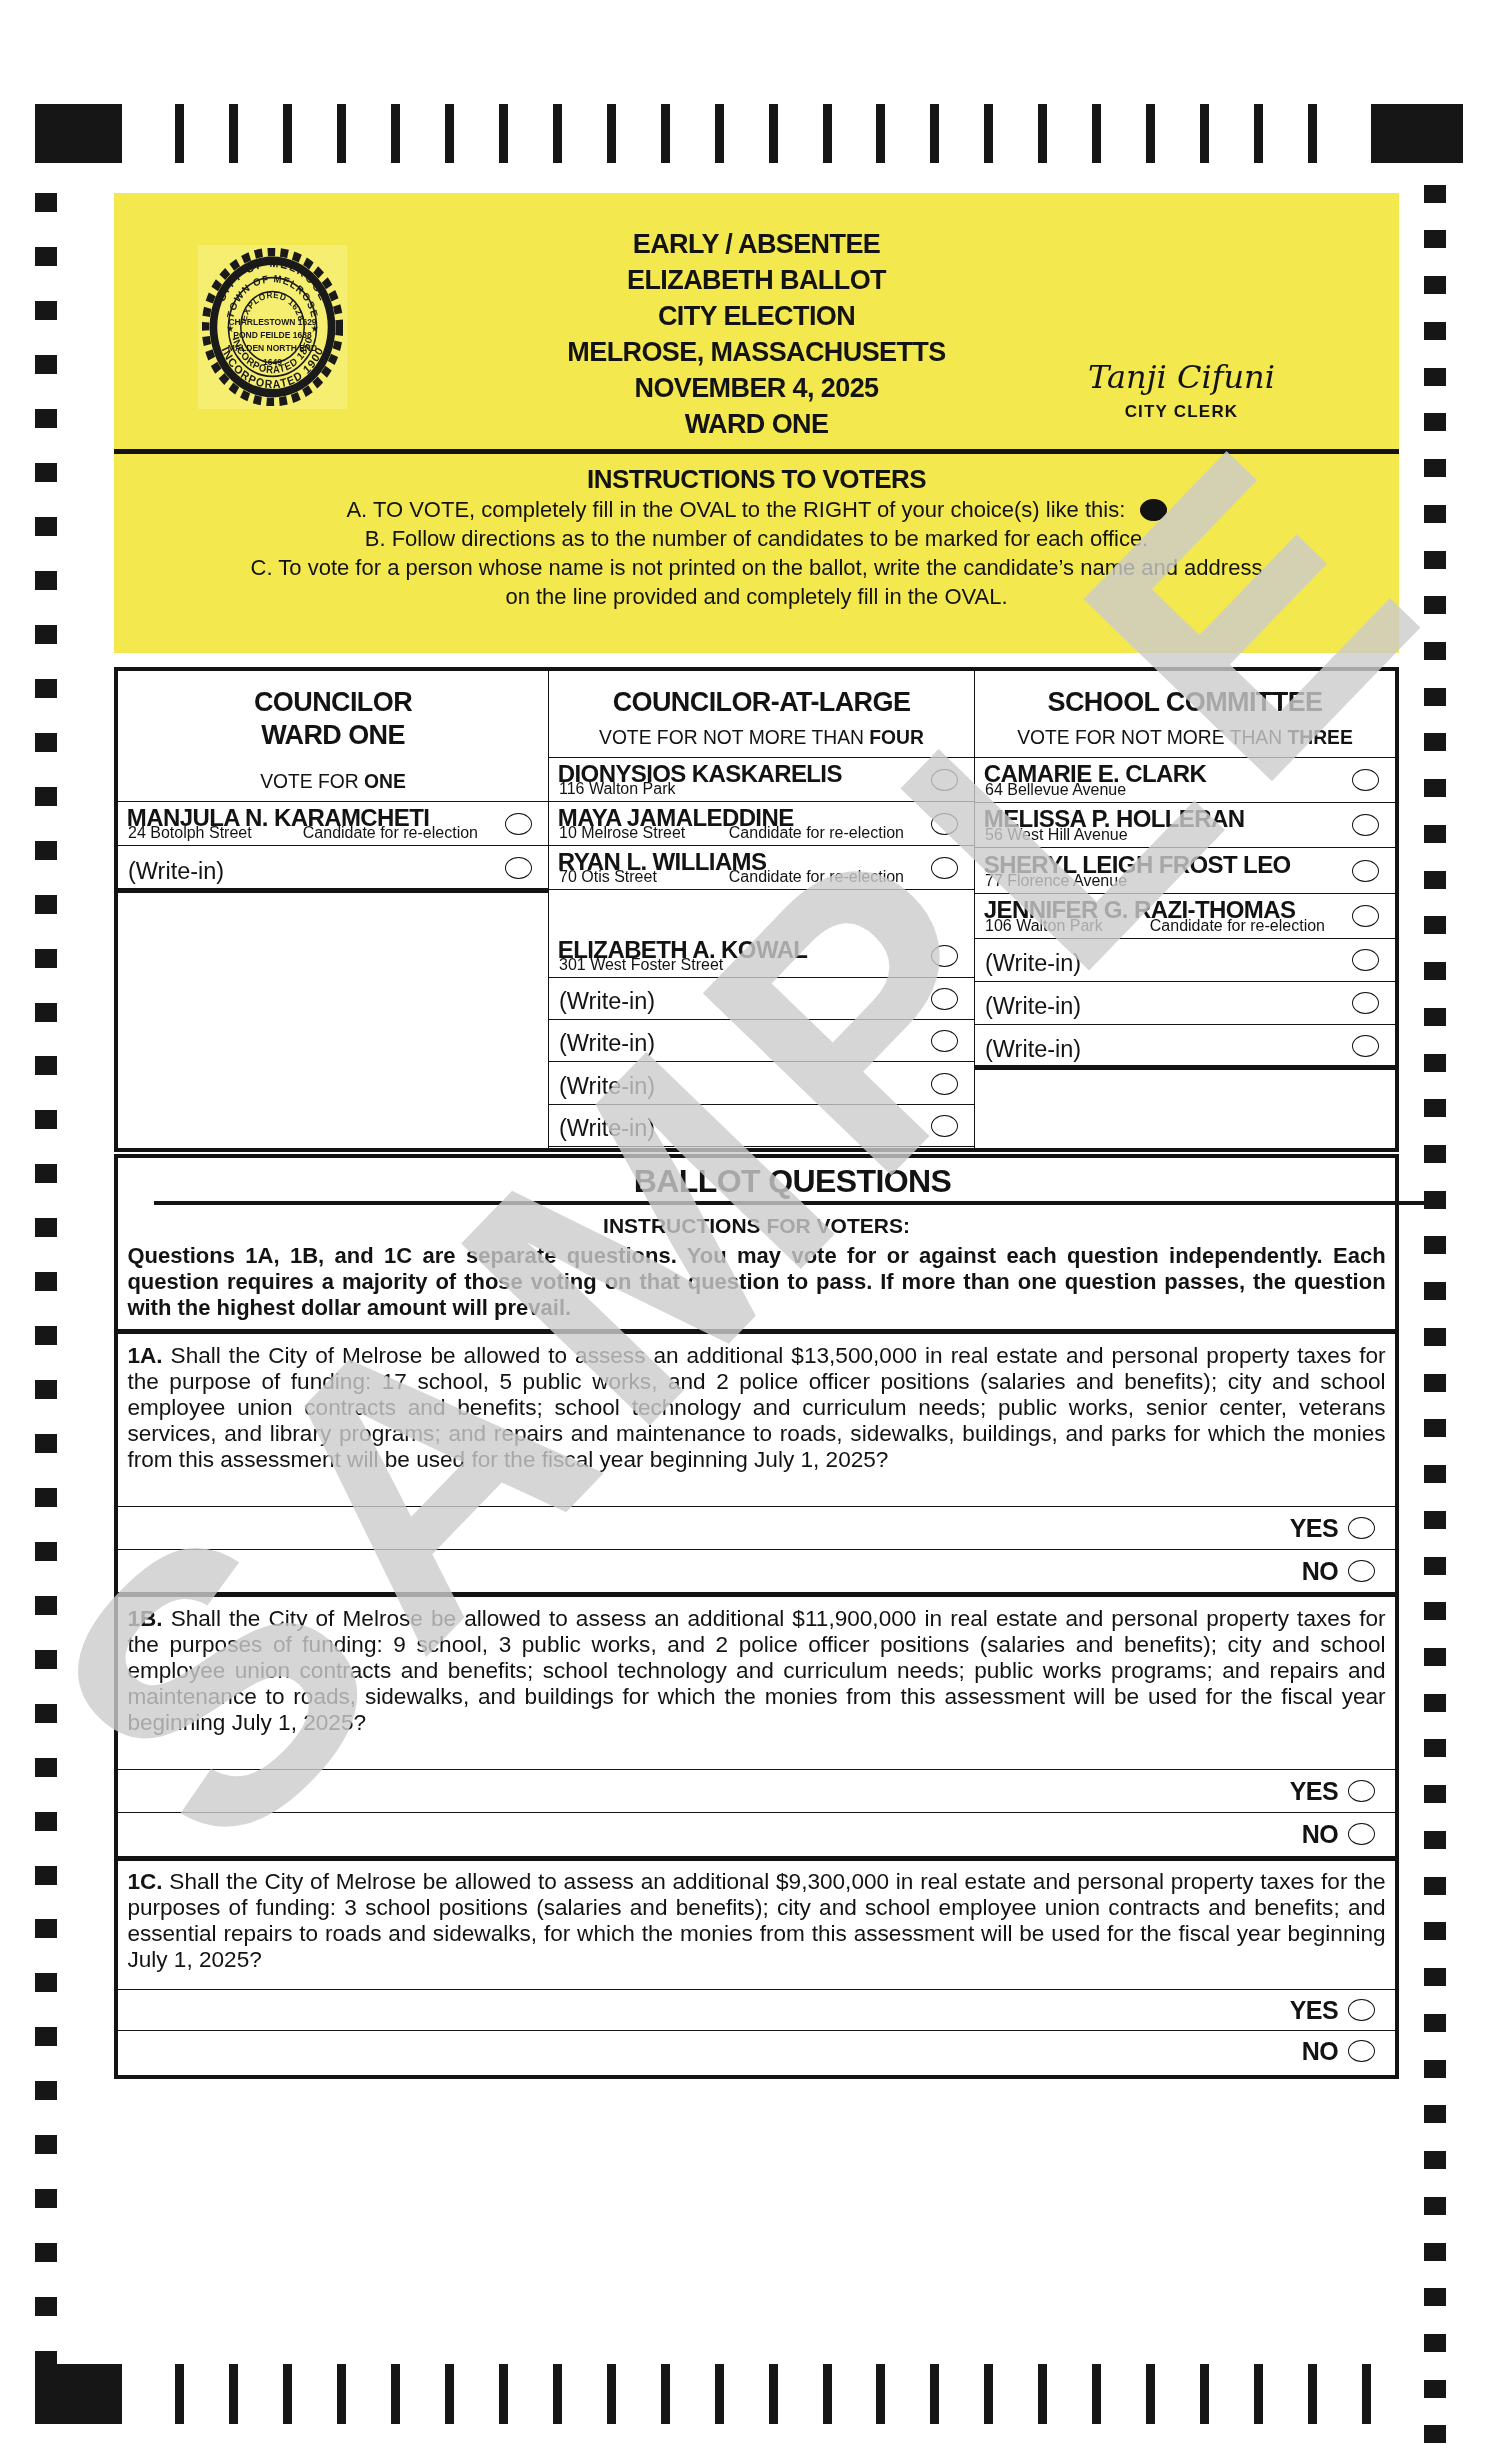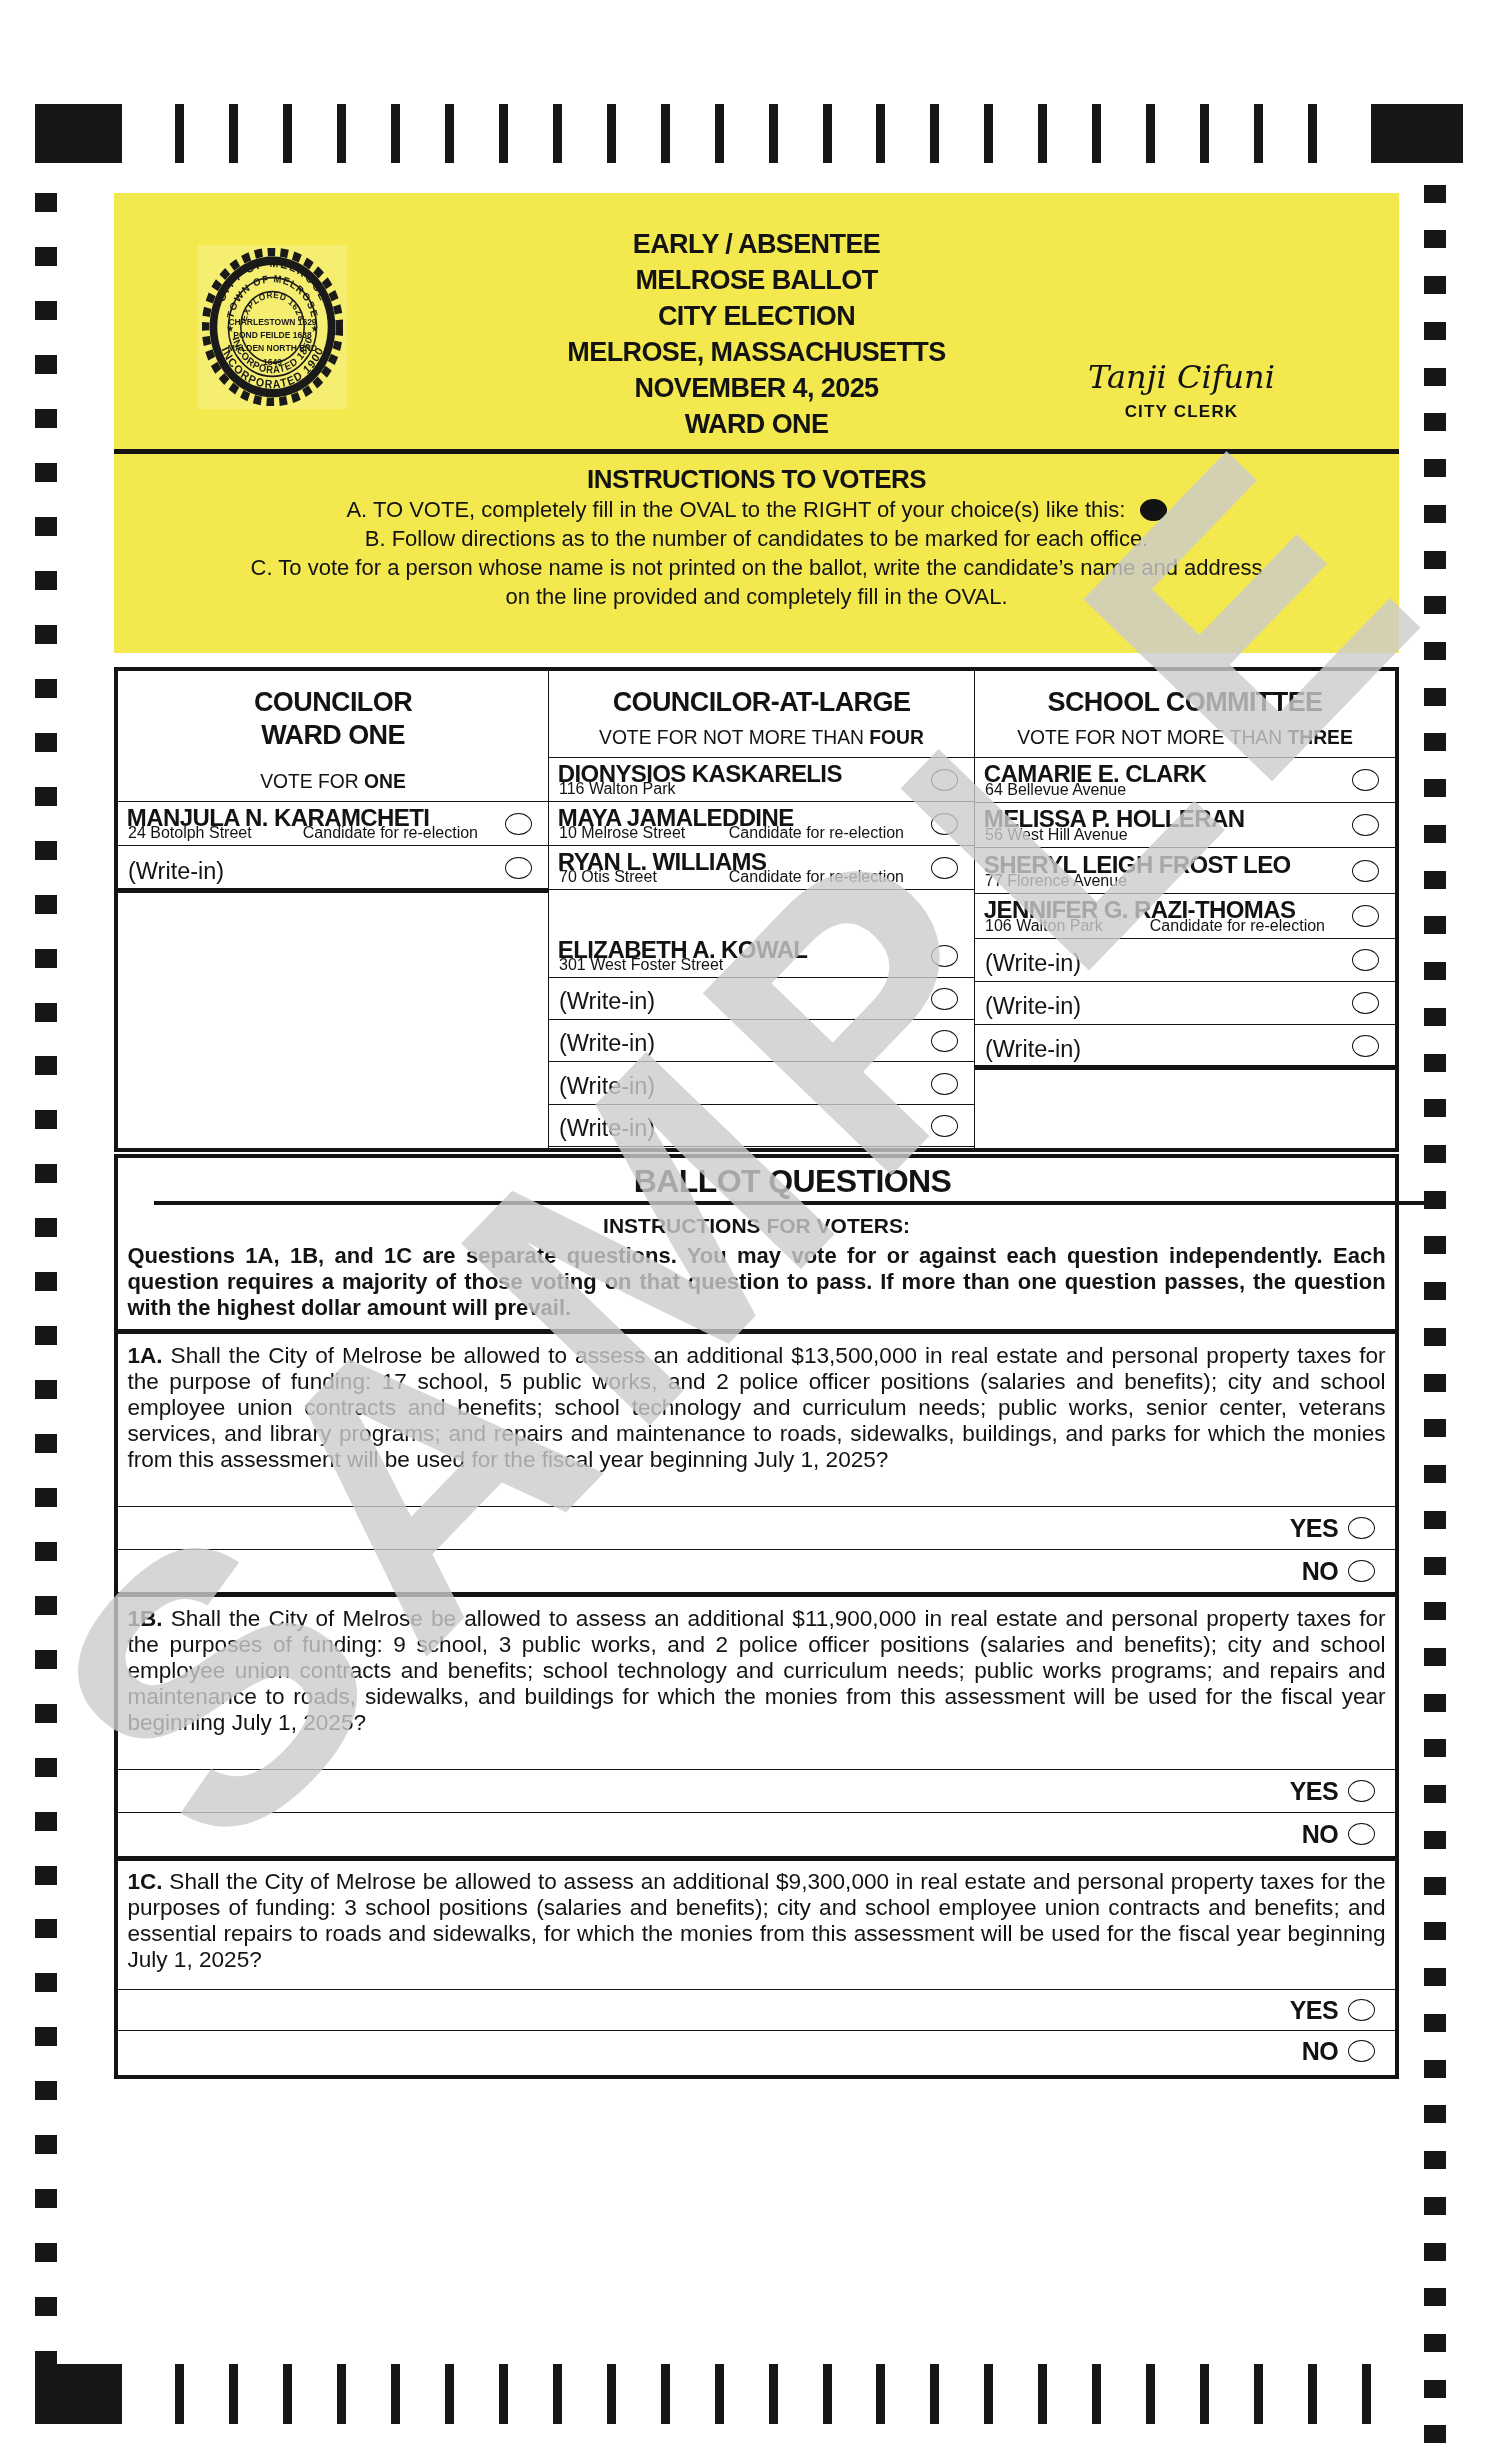--- a/index.html
+++ b/index.html
@@ -112,21 +112,21 @@
     <text x="120" y="157" text-anchor="middle" font-size="14.5" font-weight="bold">MALDEN NORTH END</text>
     <text x="120" y="177" text-anchor="middle" font-size="14.5" font-weight="bold">1649</text>
     <text x="48" y="127" text-anchor="middle" font-size="15">★</text>
     <text x="192" y="127" text-anchor="middle" font-size="15">★</text>
     <text x="22" y="126" text-anchor="middle" font-size="12" fill="#f6ee70">∴</text>
     <text x="218" y="126" text-anchor="middle" font-size="12" fill="#f6ee70">∴</text>
   </svg>
 
   <div id="ballot-title">
     <div>EARLY / ABSENTEE</div>
-    <div>MELROSE BALLOT</div>
+    <div>ELIZABETH BALLOT</div>
     <div>CITY ELECTION</div>
     <div>MELROSE, MASSACHUSETTS</div>
     <div>NOVEMBER 4, 2025</div>
     <div>WARD ONE</div>
   </div>
 
   <div id="signature-block">
     <div id="signature-name">Tanji Cifuni</div>
     <div id="signature-title">CITY CLERK</div>
   </div>

